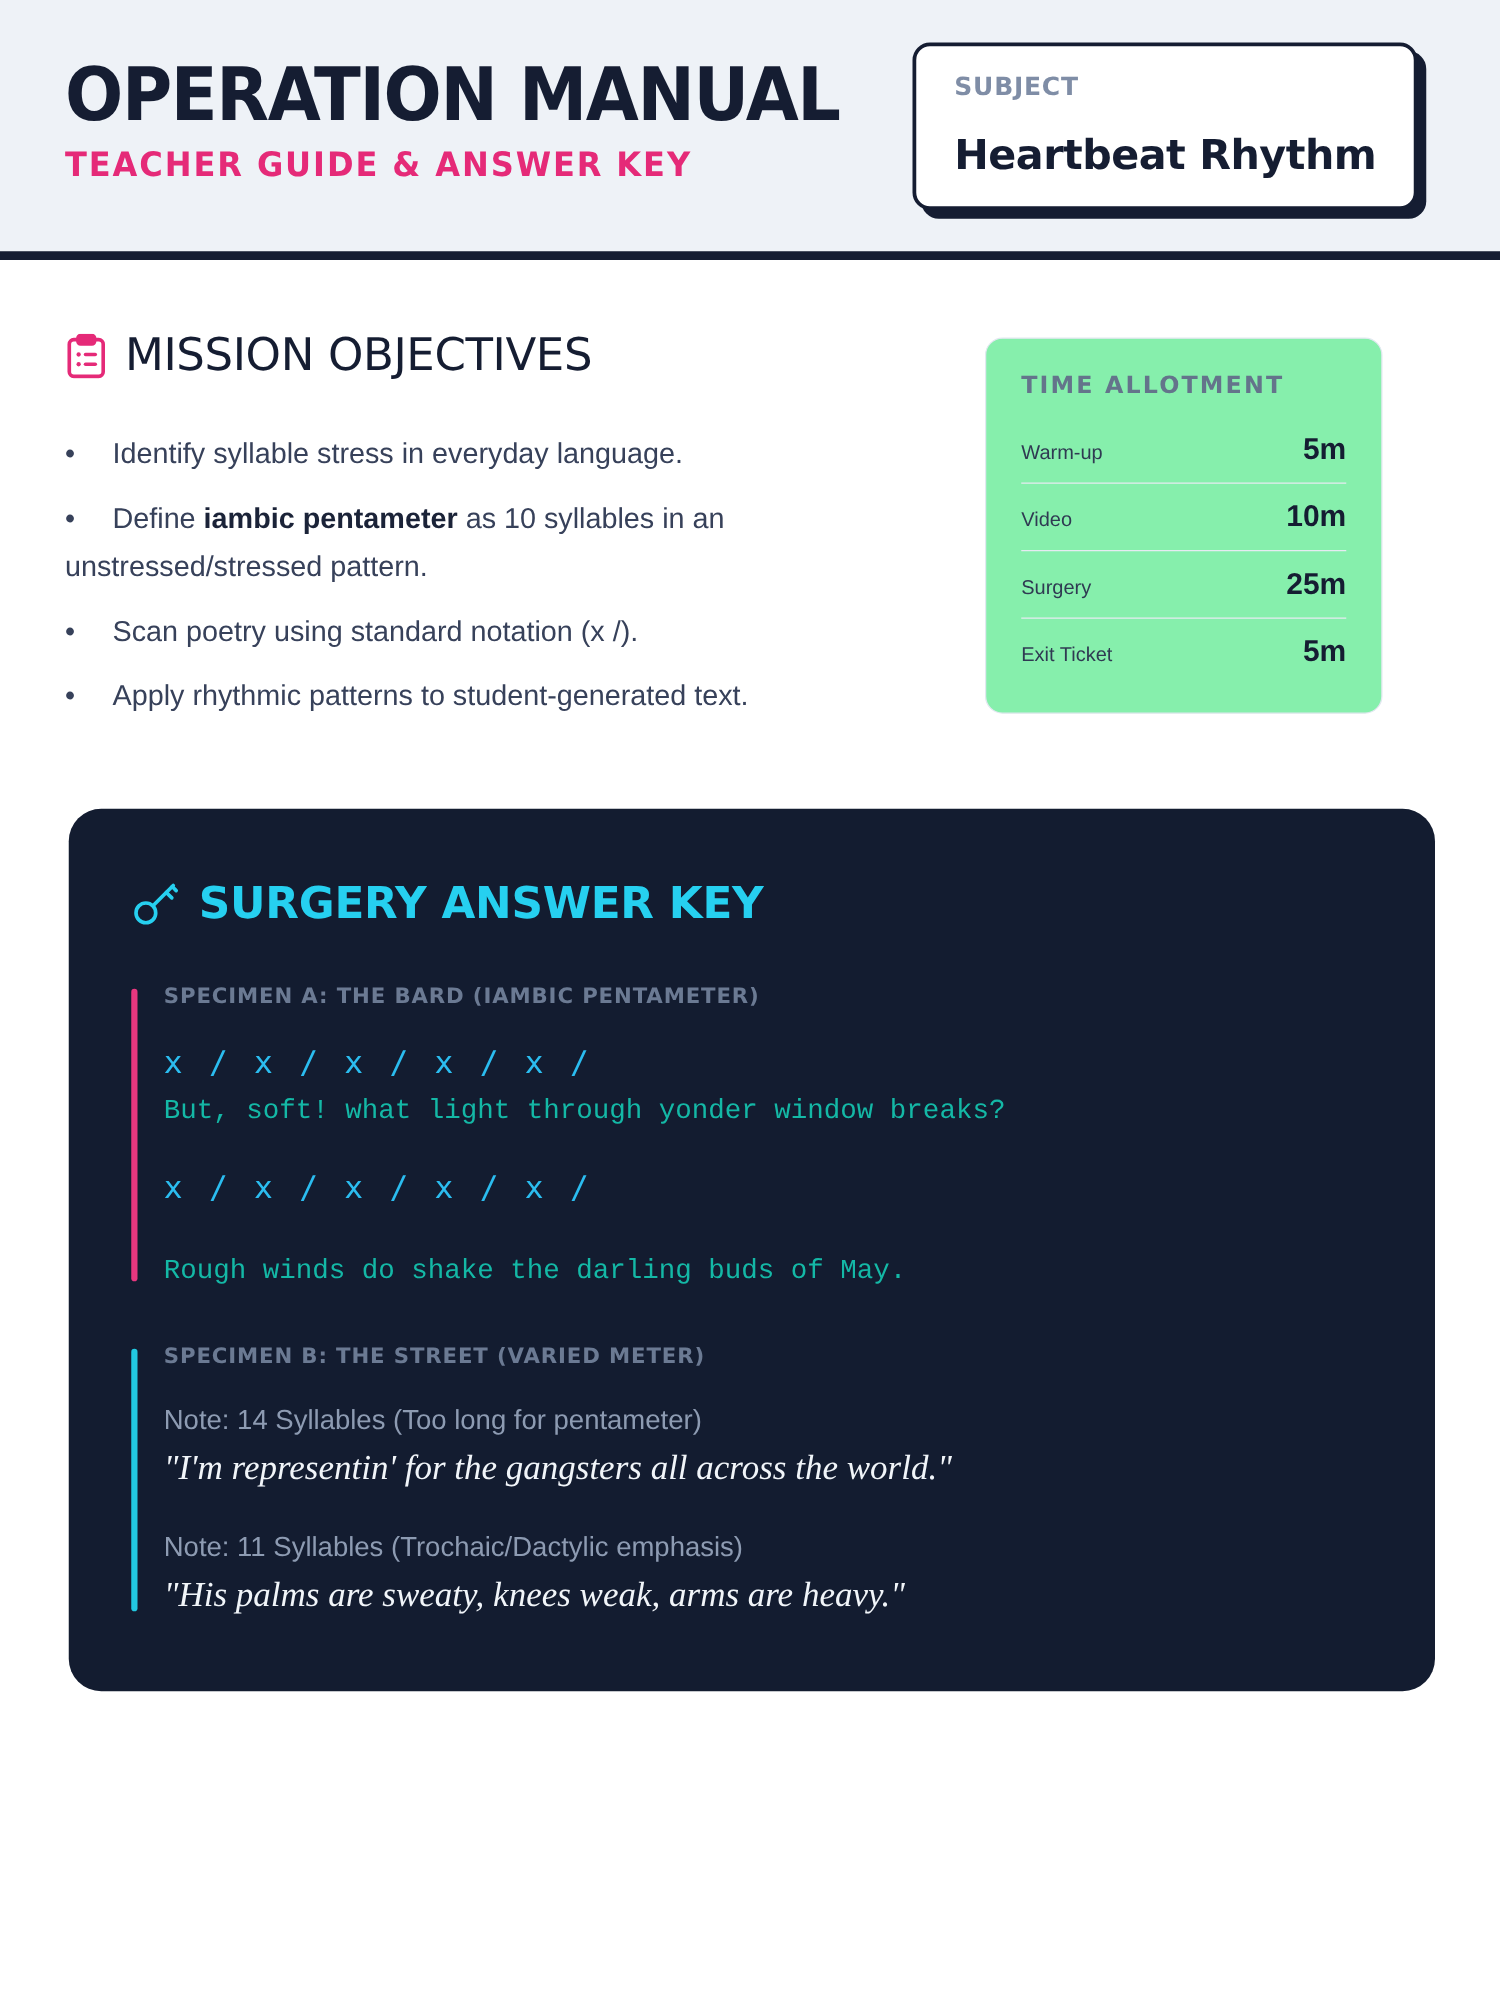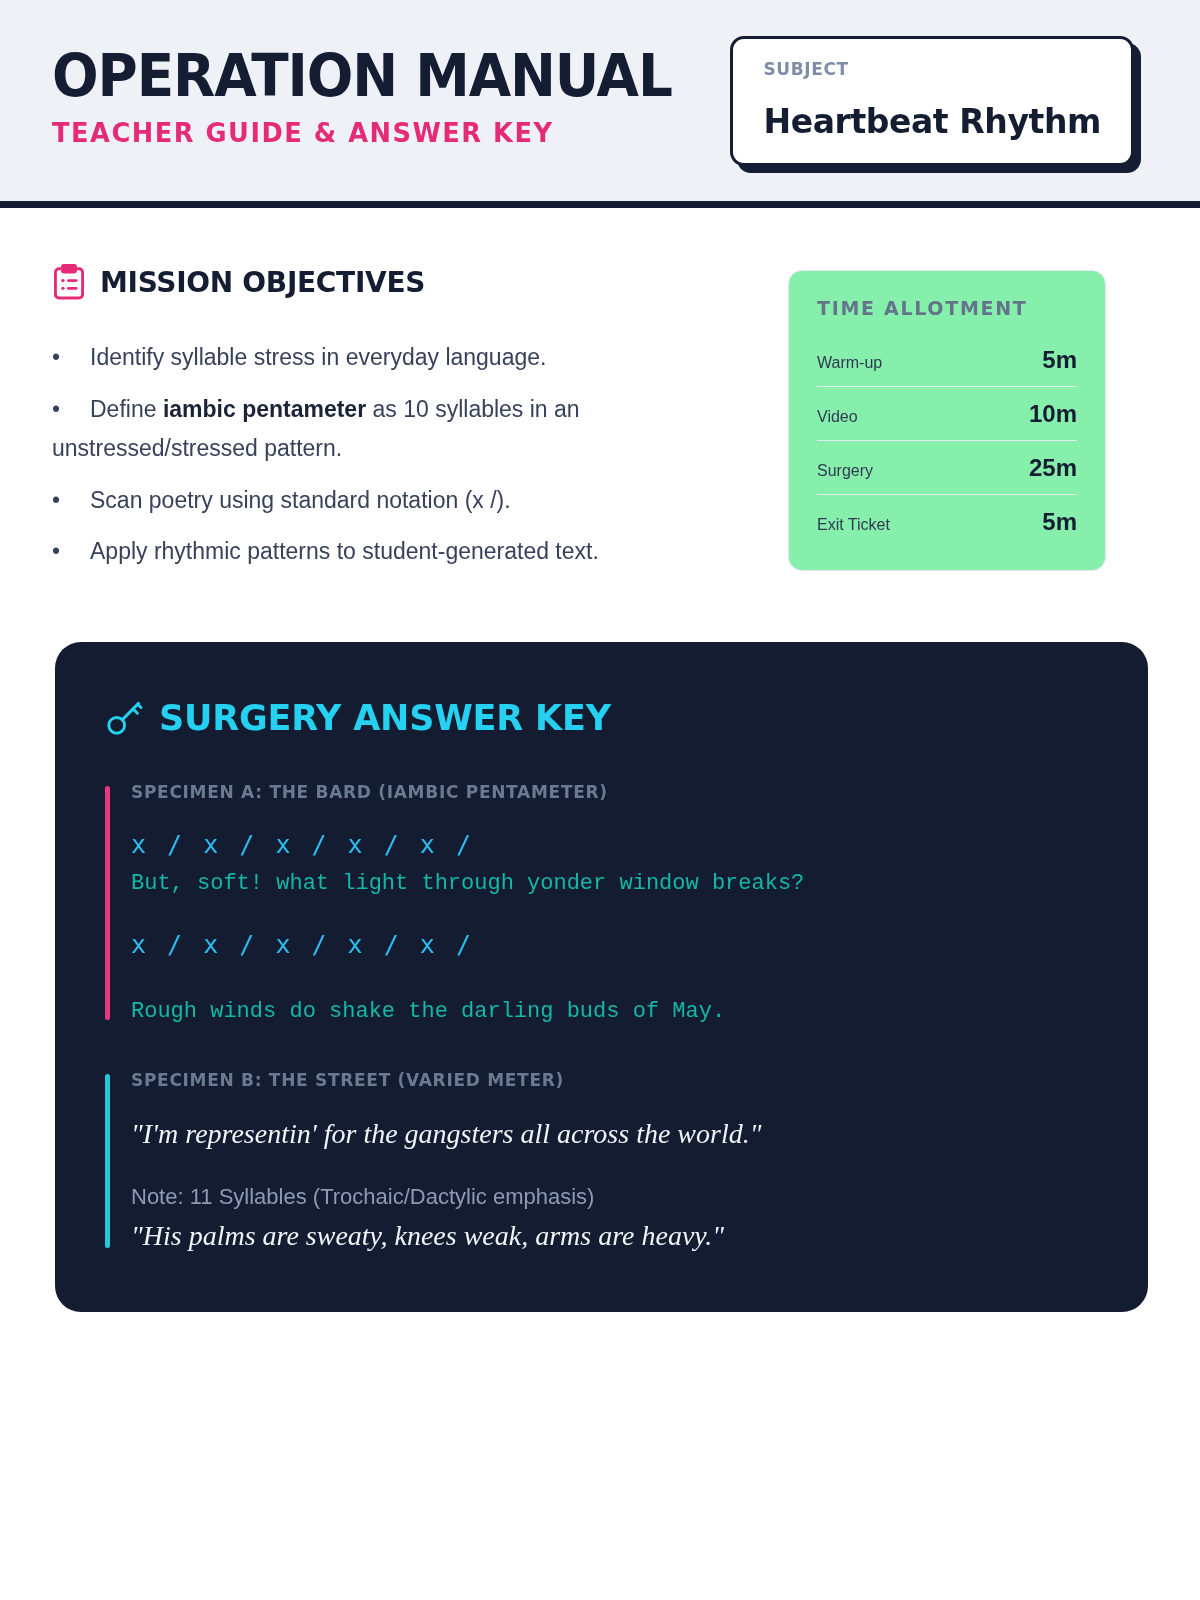--- a/index.html
+++ b/index.html
@@ -62,21 +62,21 @@
     border: 3px solid #151d32;
     border-radius: 14px;
     padding: 20px 30px 22px 30px;
     box-shadow: 7px 7px 0 #151d32;
     min-width: 330px;
     box-sizing: border-box;
     margin-right: 14px;
   }
   .subject-label {
     font-family: "DejaVu Sans", sans-serif;
-    font-size: 17px;
+    font-size: 20px;
     font-weight: 700;
     letter-spacing: 0.6px;
     color: #7f8da6;
     margin-bottom: 23px;
   }
   .subject-value {
     font-family: "DejaVu Sans", sans-serif;
     font-size: 33px;
     font-weight: 700;
     color: #151d32;
@@ -97,22 +97,22 @@
   }
 
   .section-head {
     display: flex;
     align-items: center;
     gap: 14px;
     margin: 0 0 38px 0;
   }
   .section-head h2 {
     font-family: "DejaVu Sans", sans-serif;
-    font-size: 28px;
-    font-weight: 700;
+    font-size: 36px;
+    font-weight: 400;
     letter-spacing: -0.3px;
     color: #151d32;
     margin: 0;
   }
   .icon-clipboard { display: block; }
 
   .obj-list {
     list-style: none;
     margin: 0;
     padding: 0;
@@ -334,18 +334,19 @@
     <div class="scansion">x / x / x / x / x /</div>
     <div class="poem-line">But, soft! what light through yonder window breaks?</div>
 
     <div class="scansion">x / x / x / x / x /</div>
     <div class="poem-line">Rough winds do shake the darling buds of May.</div>
   </div>
 
   <div class="specimen" style="--accent:#22c8e0; margin-bottom:0;">
     <div class="specimen-label">SPECIMEN B: THE STREET (VARIED METER)</div>
 
+    <div class="note">Note: 14 Syllables (Too long for pentameter)</div>
     <div class="quote-line">"I'm representin' for the gangsters all across the world."</div>
 
     <div class="note">Note: 11 Syllables (Trochaic/Dactylic emphasis)</div>
     <div class="quote-line last">"His palms are sweaty, knees weak, arms are heavy."</div>
   </div>
 </div>
 
 </body></html>

